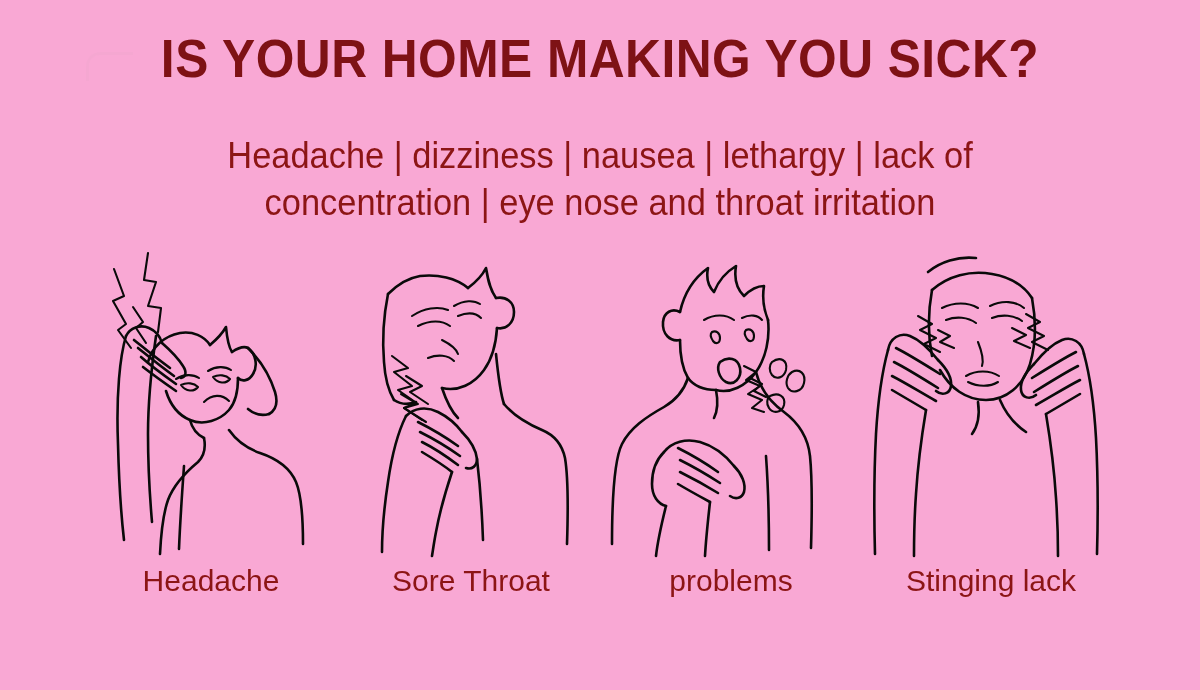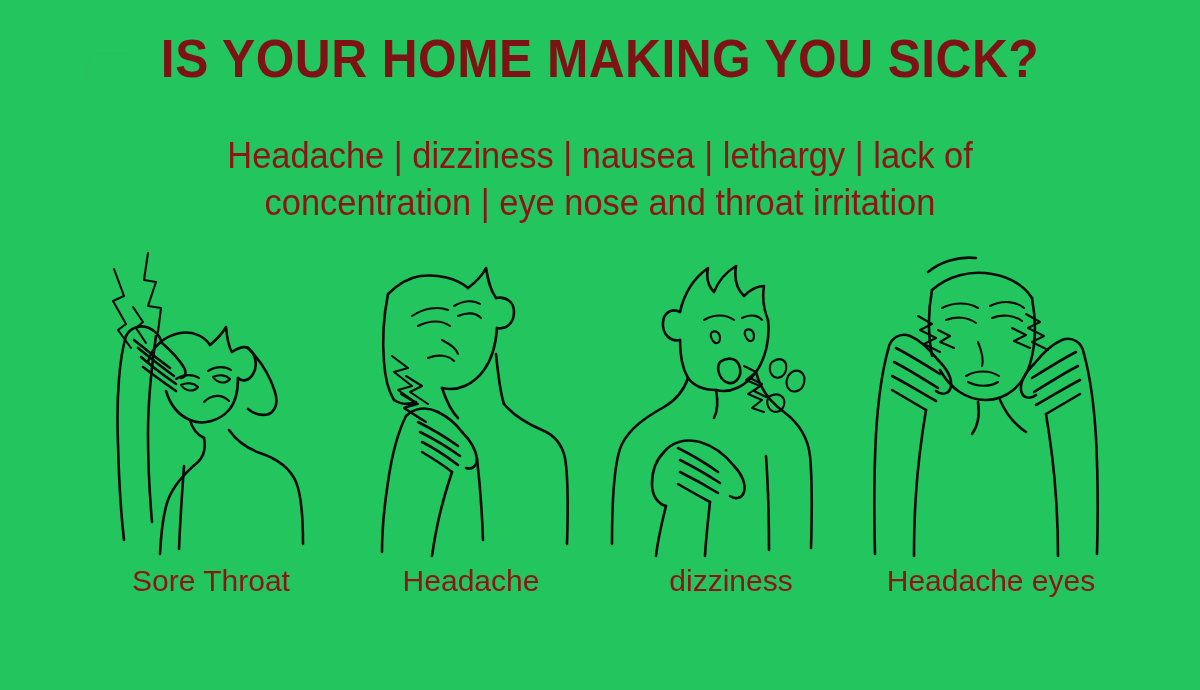--- a/index.html
+++ b/index.html
@@ -9,21 +9,21 @@
     background: #ffffff;
   }
   body {
     font-family: "Liberation Sans", sans-serif;
     -webkit-font-smoothing: antialiased;
   }
   #slide {
     position: relative;
     width: 1200px;
     height: 690px;
-    background: #22c55e;
+    background: #f9a8d4;
     overflow: hidden;
   }
 
   
   .title {
     position: absolute;
     top: 28px;
     left: 0;
     width: 1200px;
     text-align: center;
@@ -337,29 +337,29 @@
 
         <path class="ink" d="M112 158 C114 172 112 182 106 190"></path>
         <path class="ink" d="M134 156 C140 170 148 180 160 188"></path>
       </svg>
     </div>
 
   </div>
 
   <div class="captions">
     <div class="caption">
+      <span class="caption-line">Headache</span>
+      <span class="caption-line"></span>
+    </div>
+    <div class="caption">
       <span class="caption-line">Sore Throat</span>
       <span class="caption-line"></span>
     </div>
     <div class="caption">
-      <span class="caption-line">Headache</span>
+      <span class="caption-line">problems</span>
+    </div>
+    <div class="caption">
+      <span class="caption-line">Stinging lack</span>
       <span class="caption-line"></span>
     </div>
-    <div class="caption">
-      <span class="caption-line">dizziness</span>
-    </div>
-    <div class="caption">
-      <span class="caption-line">Headache eyes</span>
-      <span class="caption-line"></span>
-    </div>
   </div>
 
 </div>
 
 </body></html>

